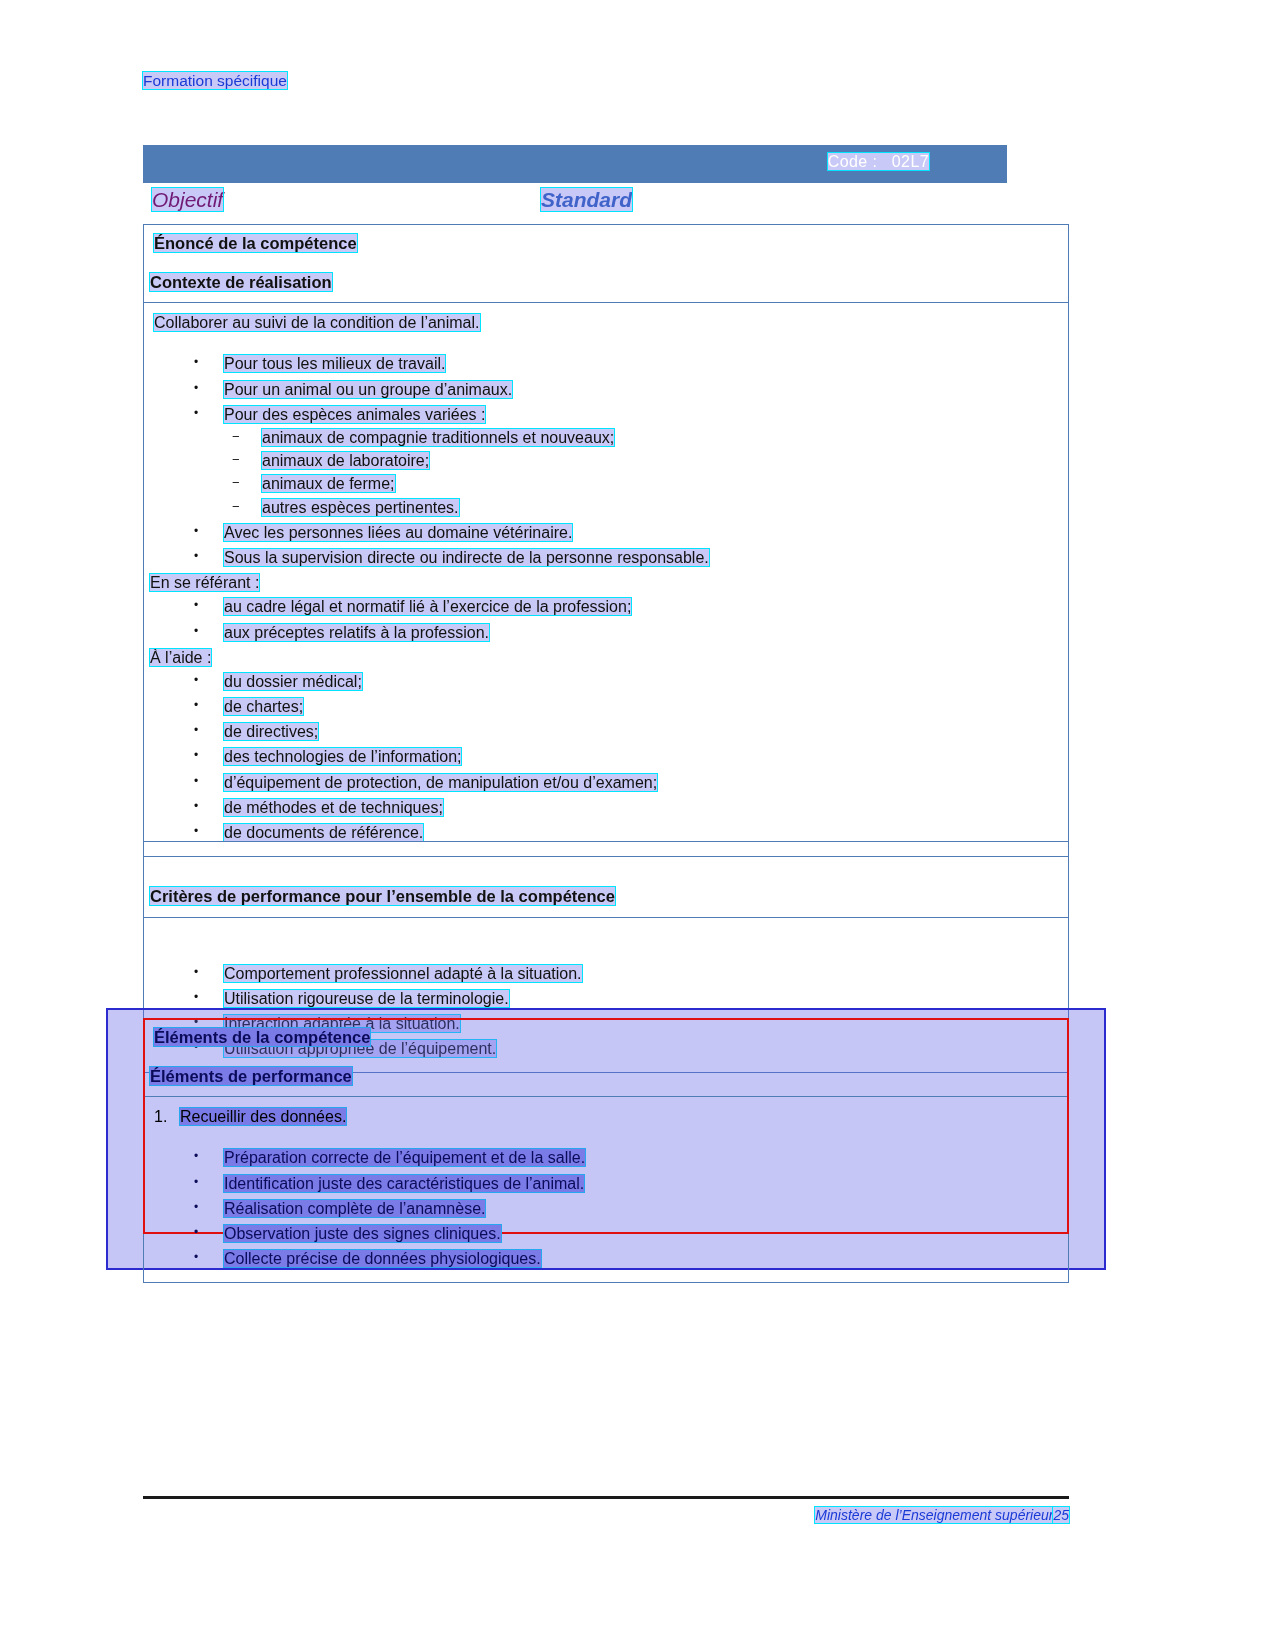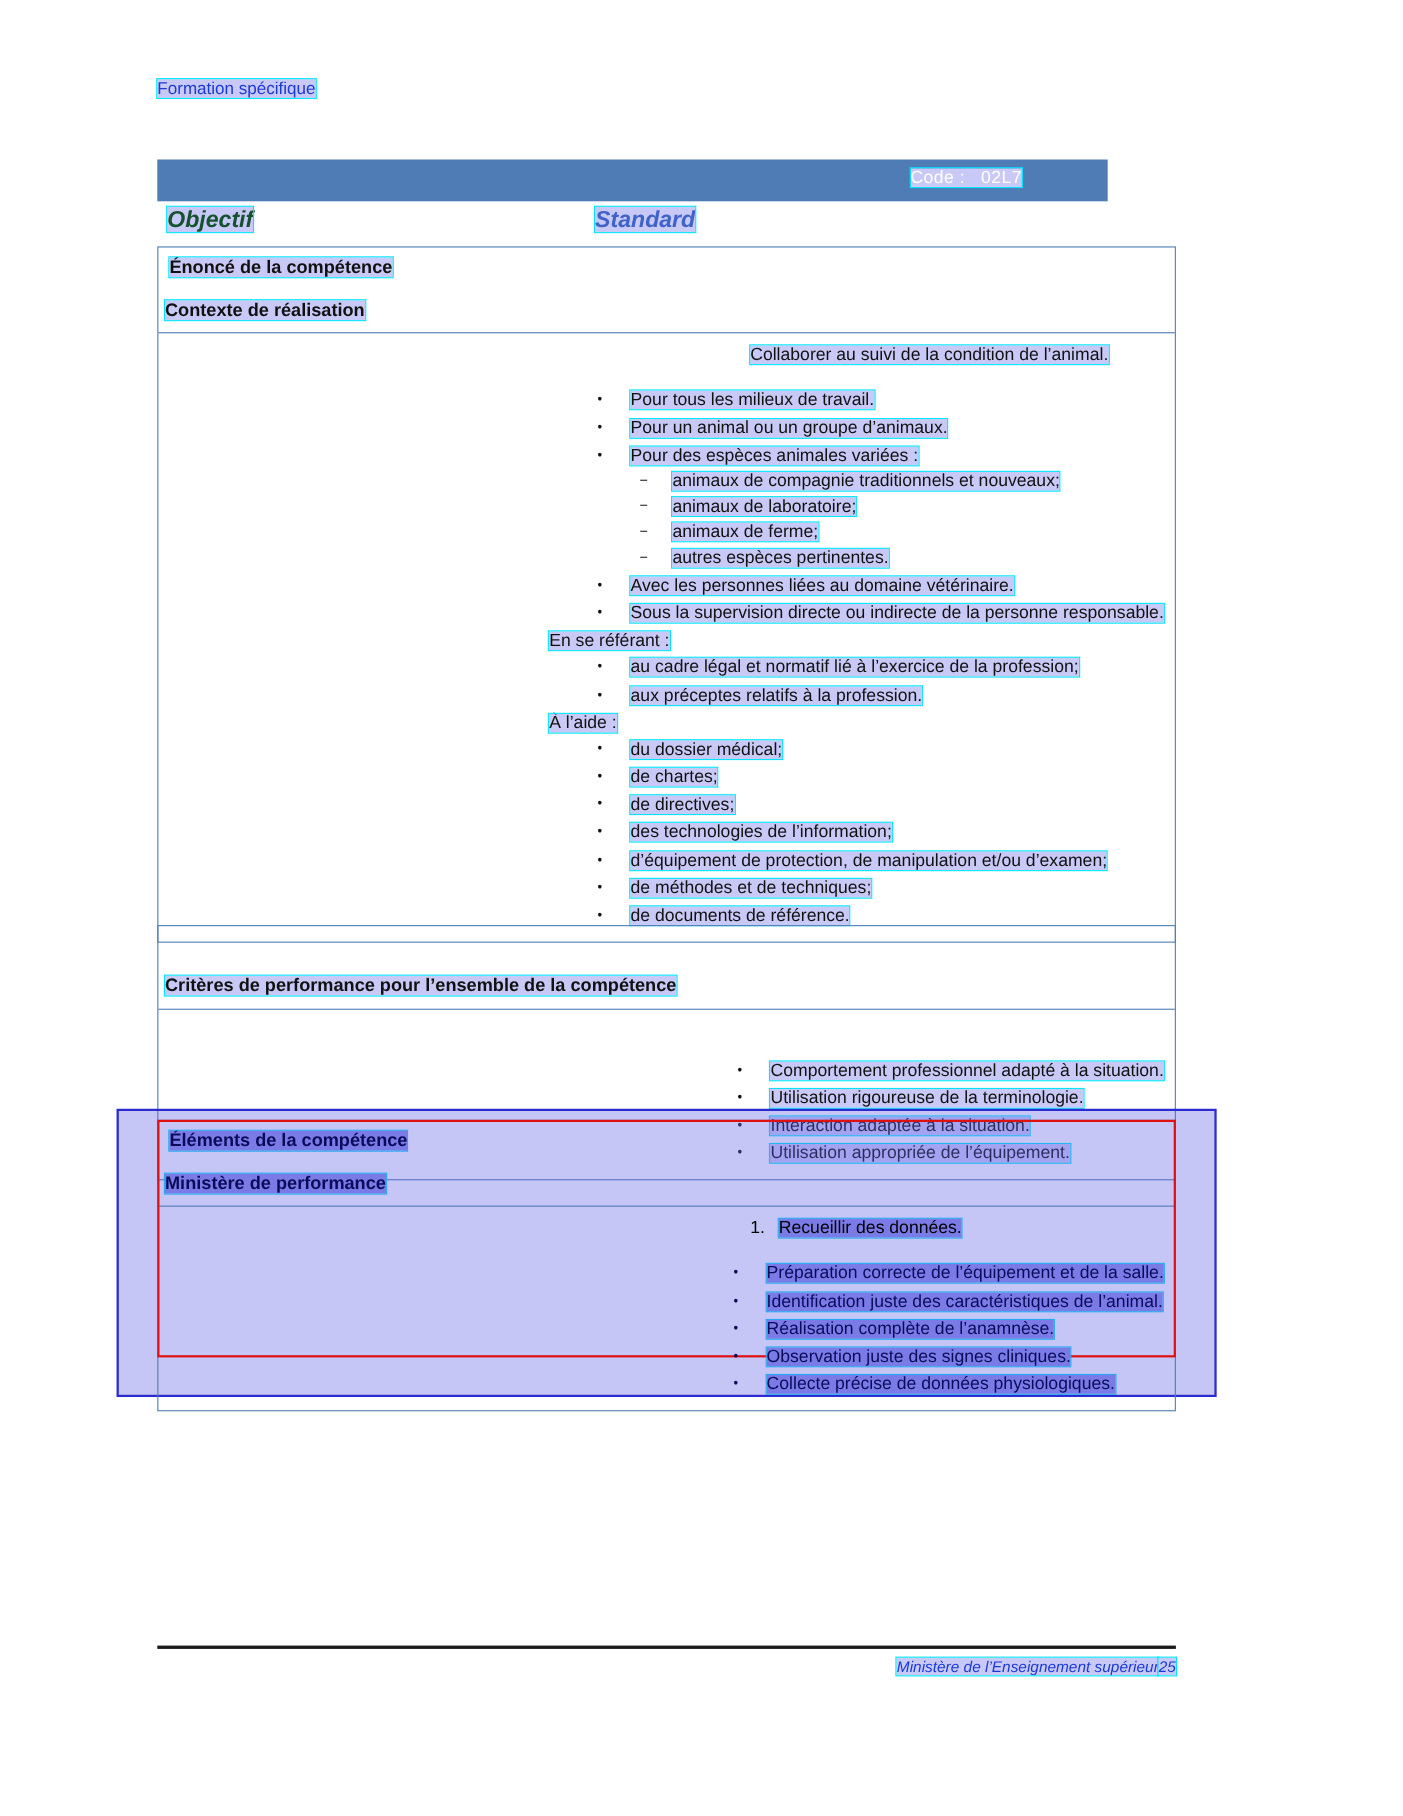--- a/index.html
+++ b/index.html
@@ -64,22 +64,22 @@
     top: 188px;
     width: 926px;
     height: 32px;
   }
   .objstd .o {
     position: absolute;
     left: 9px;
     top: 0px;
     font-size: 21px;
     font-style: italic;
-    font-weight: bold;
-    color: #14532d;
+    font-weight: normal;
+    color: #701a75;
     text-align: center;
   }
   .objstd .s {
     position: absolute;
     left: 398px;
     top: 0px;
     font-size: 21px;
     font-style: italic;
     font-weight: bold;
     color: #3f63c9;
@@ -91,21 +91,21 @@
     left: 143px;
     width: 926px;
     border: 1px solid #4f7cb4;
     box-sizing: border-box;
   }
   #tblA { top: 224px; }
   #tblB { top: 841px; }
   #tblC { top: 1018px; }
 
   .row { display: flex; flex-direction: column; }
-  .row + .row { border-top: 1px solid #4f7cb4; align-items: flex-end; }
+  .row + .row { border-top: 1px solid #4f7cb4; }
   .cell-l {
     width: 396px;
     box-sizing: border-box;
     padding: 8px 10px 10px 10px;
   }
   .cell-r {
     flex: 1;
     box-sizing: border-box;
     padding: 8px 10px 10px 6px;
   }
@@ -325,21 +325,21 @@
   </div>
 
   <div id="overlay"></div>
 
   <div class="tbl" id="tblC">
     <div class="row">
       <div class="cell-l">
         <div class="hdr"><span class="hl">Éléments de la compétence</span></div>
       </div>
       <div class="cell-r">
-        <div class="hdr"><span class="hl">Ministère de performance</span></div>
+        <div class="hdr"><span class="hl">Éléments de performance</span></div>
       </div>
     </div>
     <div class="row">
       <div class="cell-l">
         <div class="numitem">
           <span class="num">1.</span><span class="hl">Recueillir des données.</span>
         </div>
       </div>
       <div class="cell-r">
         <ul class="b1">

